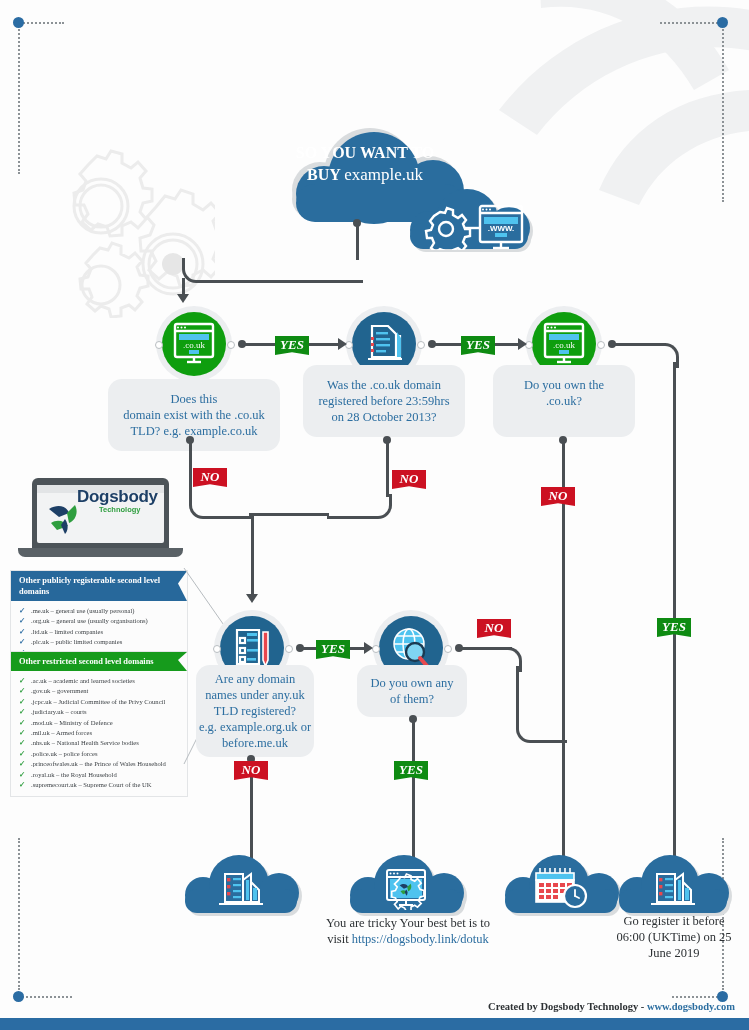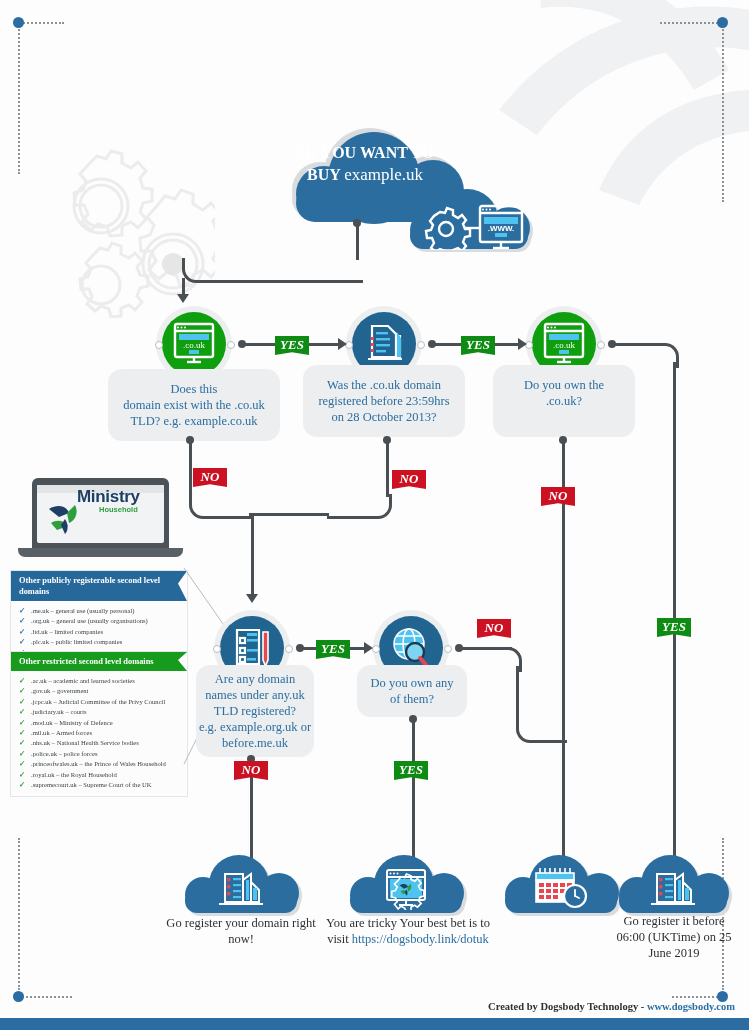--- a/index.html
+++ b/index.html
@@ -241,21 +241,21 @@
         <rect x="27" y="38" width="10" height="4"></rect>
       </g>
       <text x="32" y="36" fill="#ffffff" font-size="9" font-family="Liberation Serif, serif" text-anchor="middle">.co.uk</text>
       <g fill="#ffffff">
           <circle cx="16" cy="15.5" r="1"></circle>
           <circle cx="19.5" cy="15.5" r="1"></circle>
           <circle cx="23" cy="15.5" r="1"></circle>
         </g>
     </svg>
   </div>
-  <div class="qbox" style="left:108px;top:369px;width:172px;height:72px;">
+  <div class="qbox" style="left:108px;top:379px;width:172px;height:72px;">
     <div>
       <span>Does this</span>
       <span>domain exist with the .co.uk</span>
       <span>TLD? e.g. example.co.uk</span>
     </div>
   </div>
   <div class="node-dot" style="left:155px;top:341px;"></div>
   <div class="node-dot" style="left:227px;top:341px;"></div>
 
   <div class="node blue" style="left:352px;top:312px;">
@@ -377,22 +377,22 @@
       <div class="lt-inner">
         <div class="lt-bar"></div>
         <div class="lt-logo">
           <svg viewBox="0 0 40 34" style="width:40px;height:34px;">
             <path d="M4 8 C14 2 22 6 24 12 L14 16 Z" fill="#1d3f66"></path>
             <path d="M30 4 C34 12 30 20 24 22 L22 12 Z" fill="#2f9e3f"></path>
             <path d="M6 22 C12 18 20 20 23 25 L12 29 Z" fill="#2f9e3f"></path>
             <path d="M20 18 C24 24 23 30 20 33 L16 24 Z" fill="#1d3f66"></path>
           </svg>
         </div>
-        <div class="lt-logo-txt">Ministry</div>
-        <div class="lt-logo-sub">Household</div>
+        <div class="lt-logo-txt">Dogsbody</div>
+        <div class="lt-logo-sub">Technology</div>
       </div>
     </div>
     <div class="lt-base"></div>
   </div>
 
   <div class="panel" style="top:570px;">
     <div class="panel-head blue">Other publicly registerable second level domains</div>
     <ul class="panel-list blue">
       <li>.me.uk – general use (usually personal)</li>
       <li>.org.uk – general use (usually organisations)</li>
@@ -537,24 +537,20 @@
         <rect x="20" y="30" width="8" height="2.2"></rect>
       <rect x="33" y="14" width="3" height="20"></rect>
         <rect x="40" y="22" width="4" height="12"></rect>
     </g>
     <g fill="#e8484d">
         <rect x="14" y="12" width="3.4" height="3.4"></rect>
         <rect x="14" y="19" width="3.4" height="3.4"></rect>
         <rect x="14" y="26" width="3.4" height="3.4"></rect>
       </g>
   </svg>
-  <div class="result-cap" style="left:158px;top:915px;width:166px;">
-    <span>Go register your</span>
-    <span>domain right now!</span>
-  </div>
 
   <div class="cloud cloud-shadow" style="left:351px;top:858px;width:116px;height:58px;">
     <div class="c" style="left:2px;top:22px;width:36px;height:36px;"></div>
     <div class="c" style="left:26px;top:0;width:60px;height:58px;"></div>
     <div class="c" style="left:76px;top:18px;width:40px;height:40px;"></div>
     <div class="base" style="left:2px;top:34px;width:112px;height:24px;"></div>
   </div>
   <div class="cloud" style="left:348px;top:855px;width:116px;height:58px;">
     <div class="c" style="left:2px;top:22px;width:36px;height:36px;"></div>
     <div class="c" style="left:26px;top:0;width:60px;height:58px;"></div>

